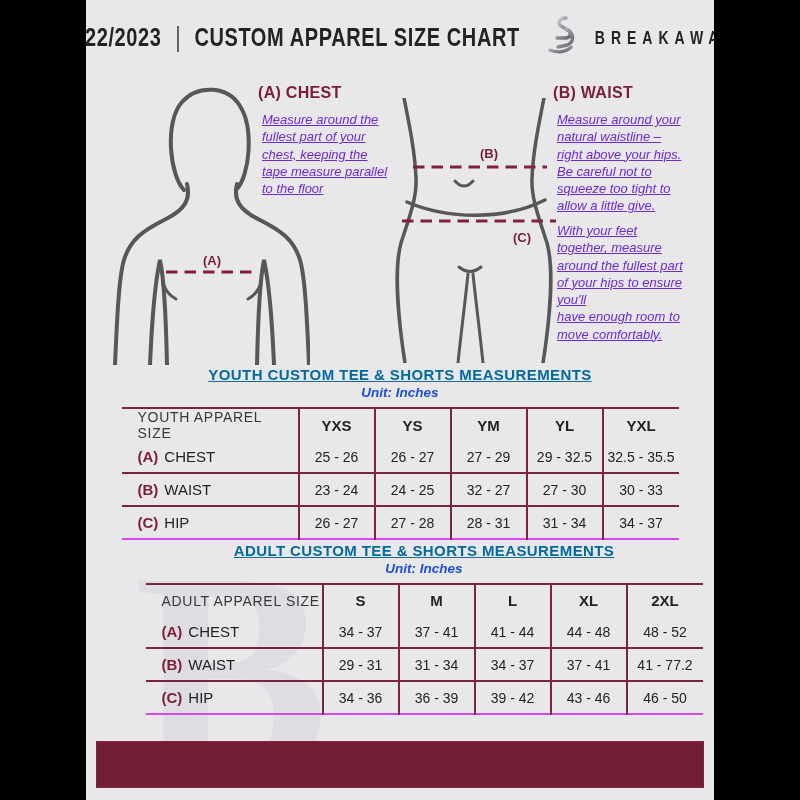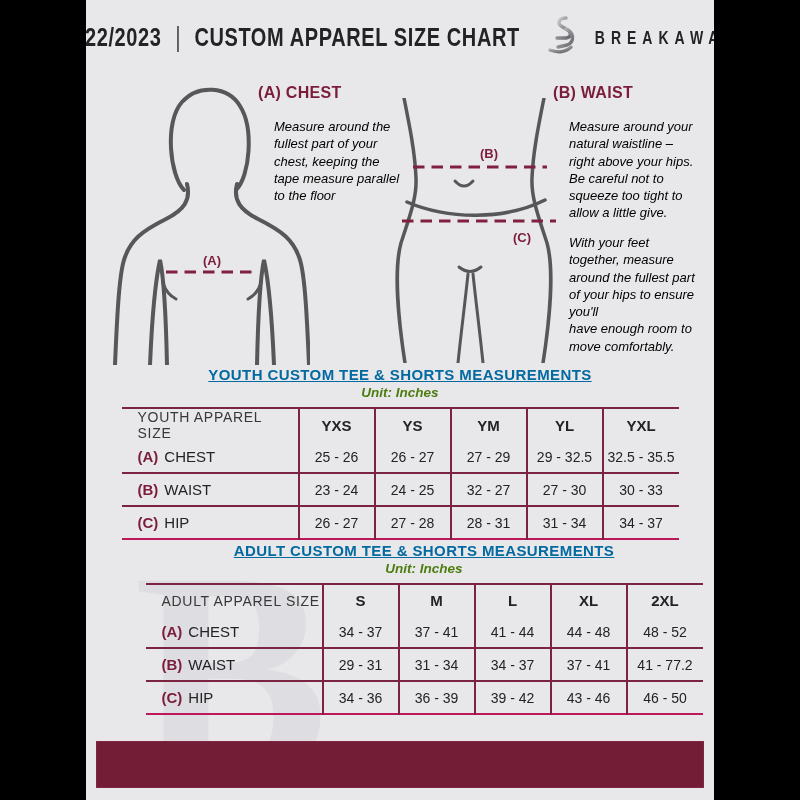--- a/index.html
+++ b/index.html
@@ -19,31 +19,31 @@
 
   
   .fig{position:absolute;z-index:1;}
   .fig-left{left:22px;top:78px;}
   .fig-right{left:303px;top:98px;}
   .guide-block{position:absolute;z-index:2;}
   .g-chest{left:172px;top:84px;width:158px;}
   .g-waist{left:467px;top:84px;width:162px;}
   .g-hips{left:467px;top:218px;width:168px;}
   .guide-h{font-size:16px;font-weight:800;color:#7a1c3a;letter-spacing:.3px;margin:0 0 9px 0;}
-  .guide-p{font-size:13px;font-style:italic;font-weight:500;color:#000000;line-height:1.33;
-           white-space:pre-line;margin:16px;}
+  .guide-p{font-size:13px;font-style:italic;font-weight:500;color:#6d28d9;line-height:1.33;
+           white-space:pre-line;margin:4px;text-decoration:underline;}
 
   
   .tbl-block{position:absolute;left:0;width:100%;text-align:center;z-index:2;}
   .youth-block{top:366px;}
   .adult-block{top:542px;padding-left:24px;}
   .tbl-title{font-size:15px;font-weight:bold;color:#0369a1;letter-spacing:.4px;text-decoration:underline;}
-  .tbl-unit{font-size:13.5px;font-style:italic;font-weight:600;color:#4d7c0f;margin-top:2px;}
+  .tbl-unit{font-size:13.5px;font-style:italic;font-weight:600;color:#1d4ed8;margin-top:2px;}
   table{width:557px;margin:7px auto 0;border-collapse:collapse;table-layout:fixed;
-        border-top:2px solid #7c2341;border-bottom:2px solid #be185d;}
+        border-top:2px solid #7c2341;border-bottom:2px solid #d946ef;}
   th,td{height:31px;padding:0;font-size:14px;color:#232325;font-weight:normal;
         text-align:center;vertical-align:middle;}
   tr+tr{border-top:2px solid #7c2341;}
   th:not(:first-child),td:not(:first-child){border-left:2px solid #7c2341;}
   col.c-lbl{width:177px;}
   col.c-val{width:76px;}
   .cell-lbl{text-align:left;padding-left:16px;}
   th.cell-lbl{font-size:14px;letter-spacing:.7px;color:#38383a;}
   th.hval{font-weight:bold;font-size:15px;}
   td.cell-lbl{font-size:15px;}

